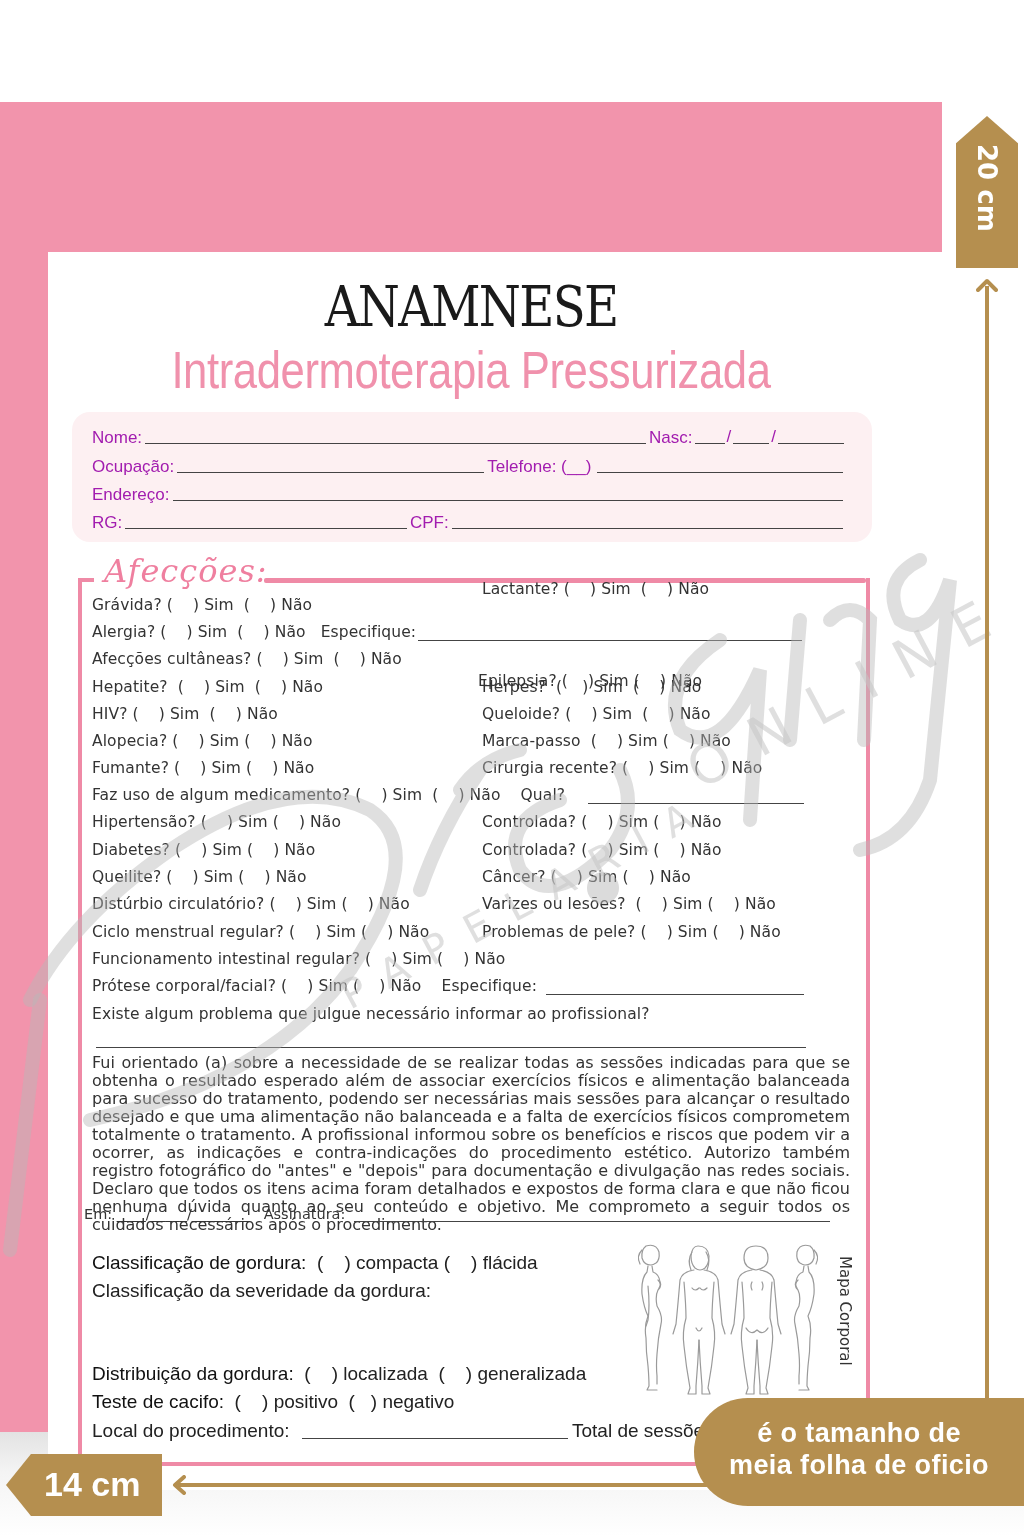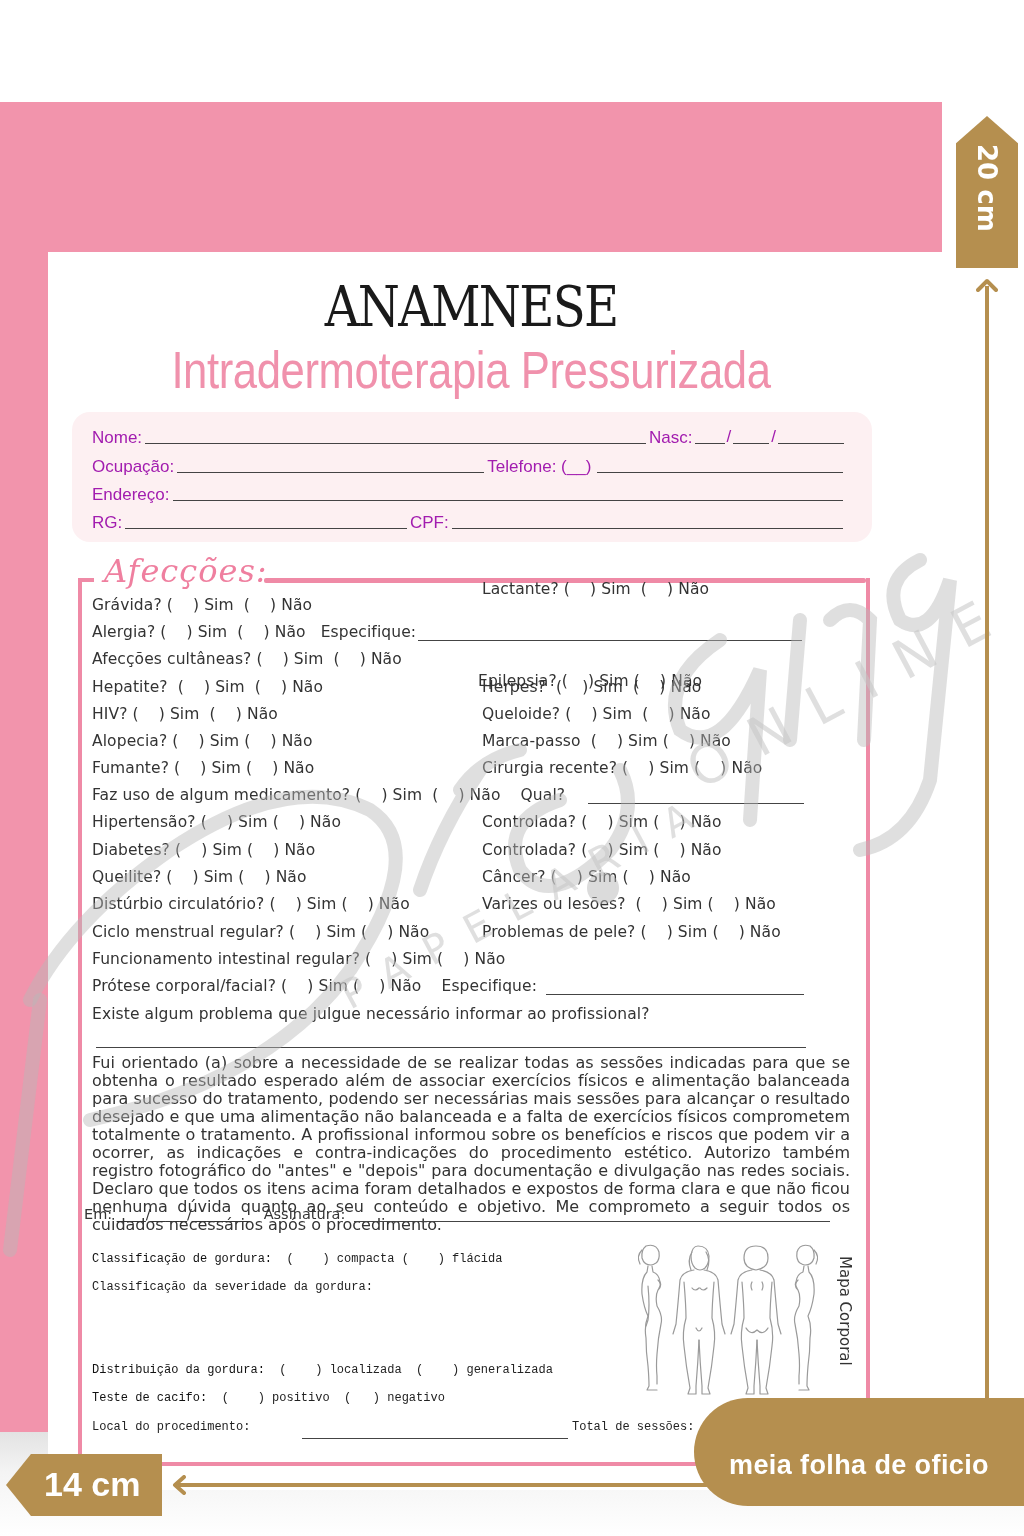--- a/index.html
+++ b/index.html
@@ -70,22 +70,22 @@
   .consent {
     position:absolute; left:44px; top:802px; width:758px;
     font-family:"DejaVu Sans", sans-serif; font-size:16px; line-height:18px;
     color:#333; text-align:justify;
   }
   .sig-row {
     position:absolute; left:36px; top:954px; font-size:14.5px; color:#333;
     font-family:"DejaVu Sans", sans-serif; white-space:pre;
   }
   .cls {
-    position:absolute; left:44px; font-family:Liberation Mono, monospace;
-    font-size:12px; color:#222; white-space:pre;
+    position:absolute; left:44px; font-family:Liberation Sans, sans-serif;
+    font-size:19px; color:#222; white-space:pre;
   }
   .cls b { font-weight:normal; color:#111; }
   .bodymap {
     position:absolute; left:580px; top:990px; width:200px; height:158px;
   }
   .mapa-label {
     position:absolute; left:778px; top:1004px; width:28px; height:140px;
     writing-mode:vertical-rl; font-family:"DejaVu Sans", sans-serif;
     font-size:15px; color:#333;
   }
@@ -283,20 +283,21 @@
 
 <div class="dim-tag-20">
   <span>20 cm</span>
 </div>
 <svg class="vhead" viewBox="0 0 22 14">
   <path d="M2 12 L11 3 L20 12" fill="none" stroke="#b58f4f" stroke-width="4" stroke-linecap="round" stroke-linejoin="round"></path>
 </svg>
 <div class="vline"></div>
 
 <div class="size-bubble">
+  <div class="t" style="top:20px;">é o tamanho de</div>
   <div class="t" style="top:52px;">meia folha de oficio</div>
 </div>
 
 <div class="hline"></div>
 <svg class="hhead" viewBox="0 0 14 20">
   <path d="M12 2 L3 10 L12 18" fill="none" stroke="#b58f4f" stroke-width="4" stroke-linecap="round" stroke-linejoin="round"></path>
 </svg>
 <div class="dim-tag-14">
   <span>14 cm</span>
 </div>

